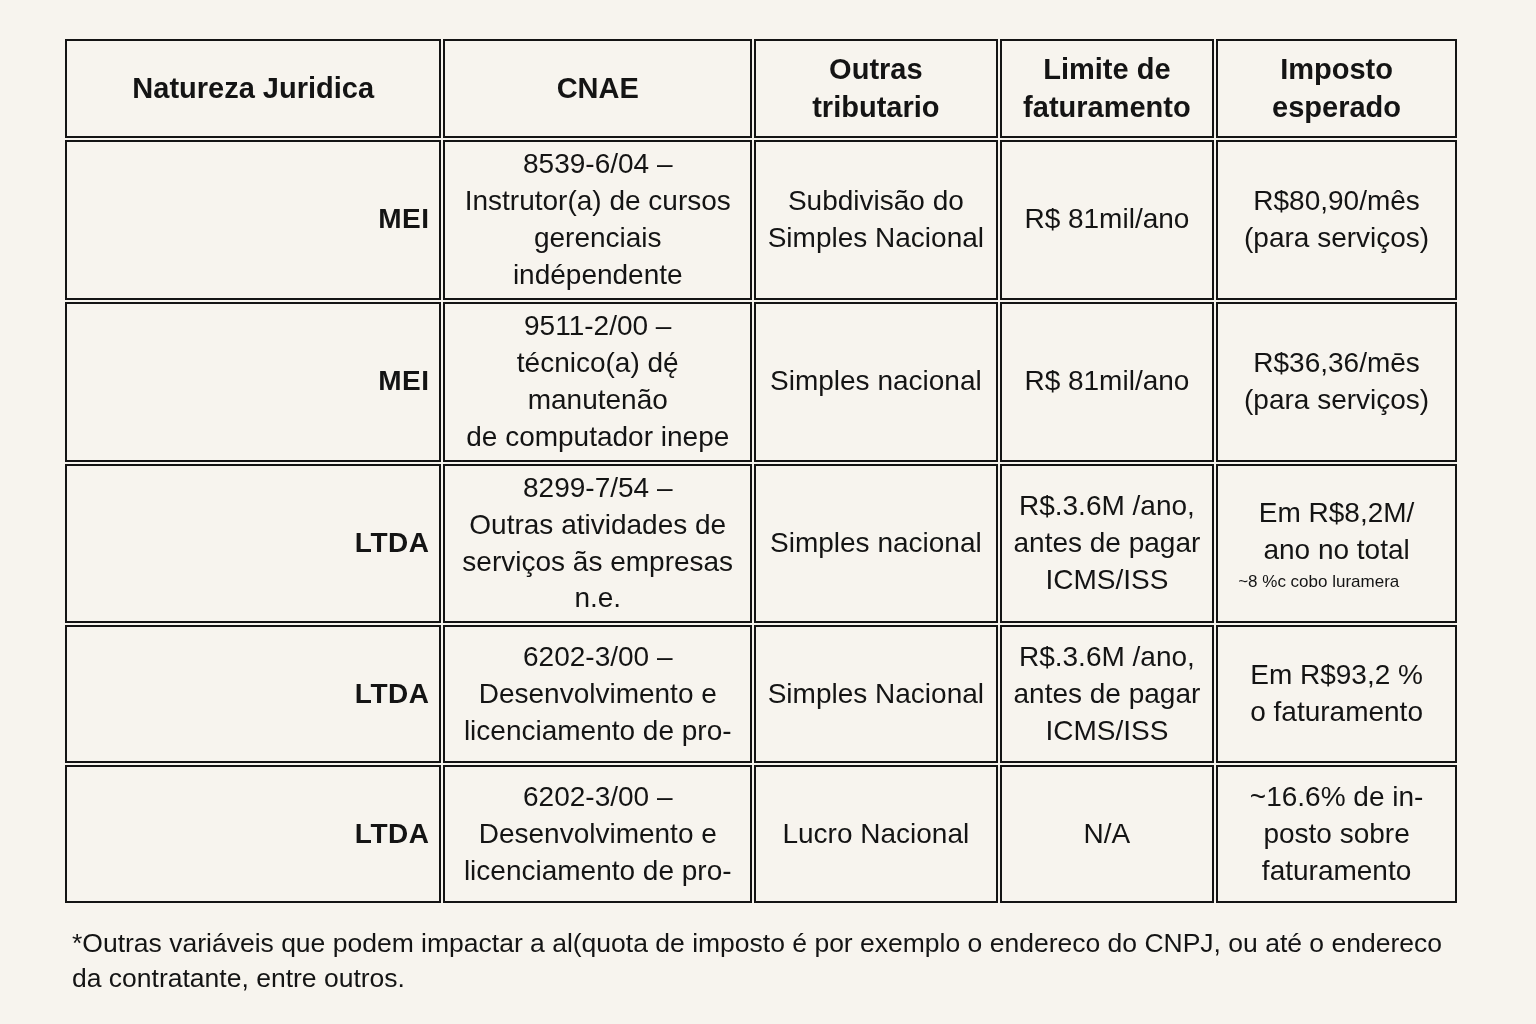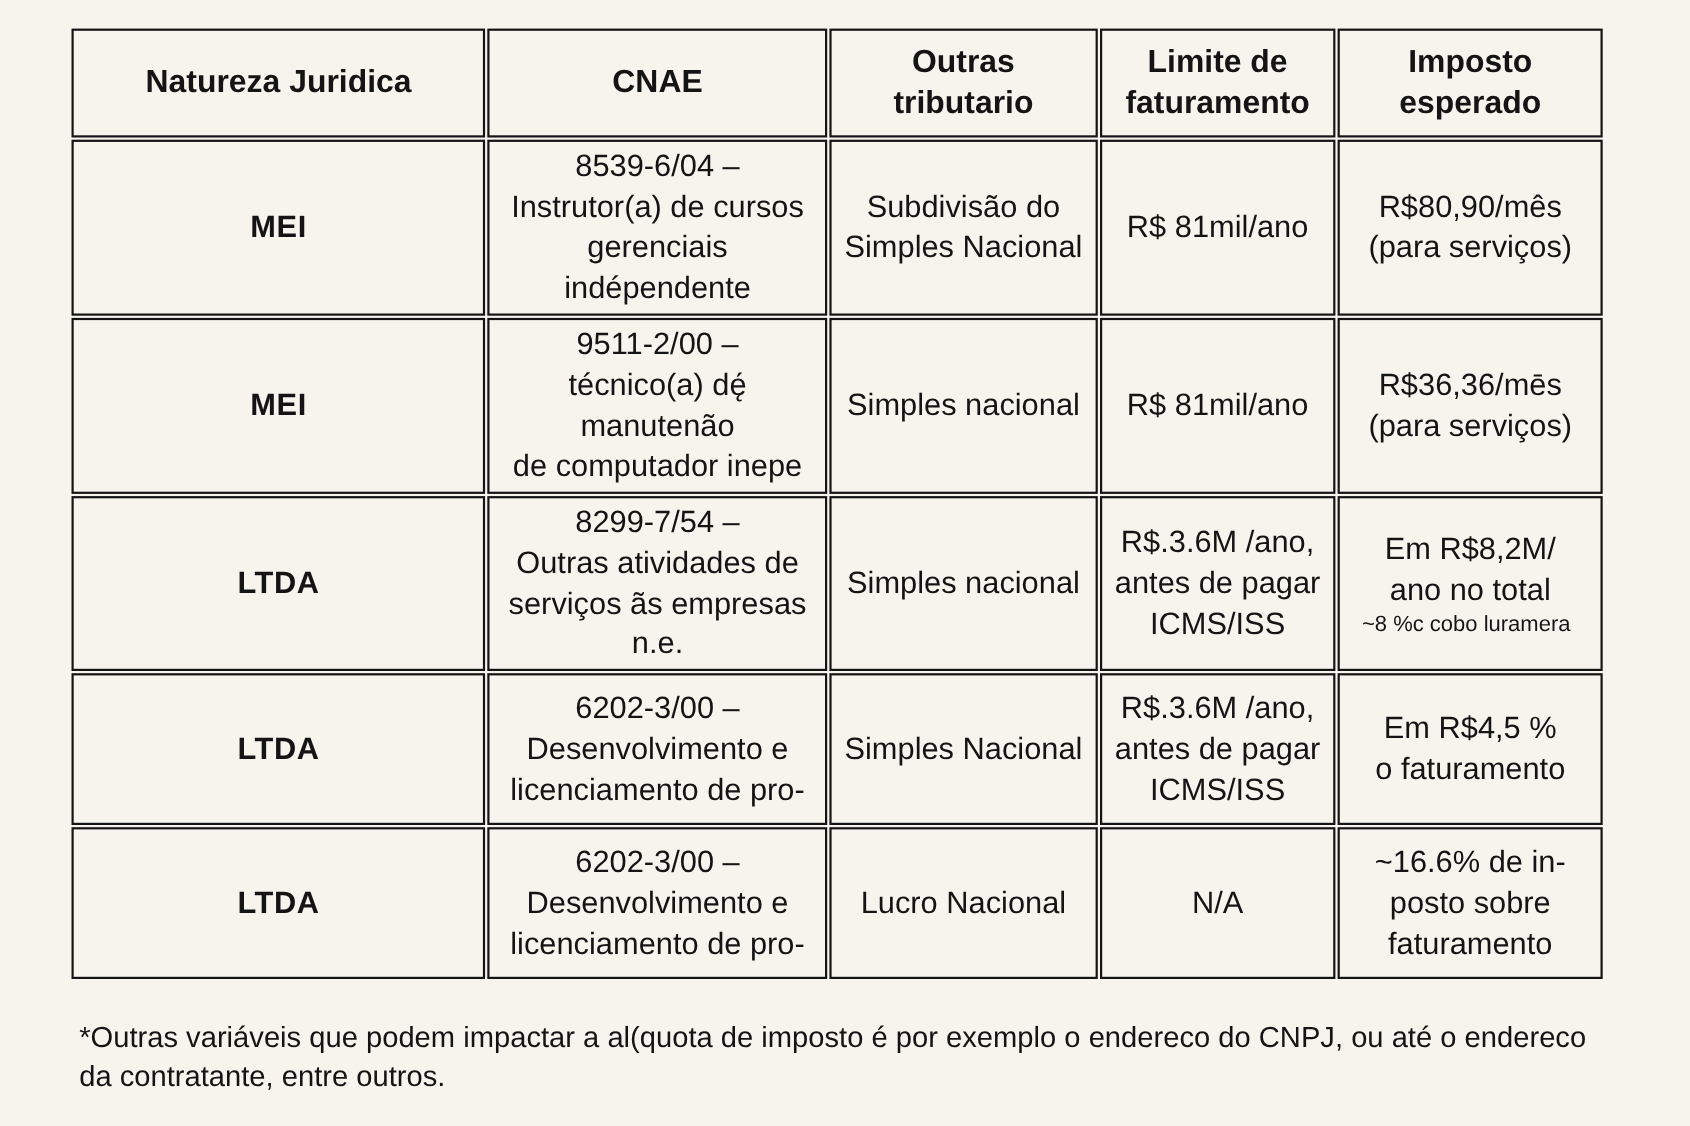--- a/index.html
+++ b/index.html
@@ -6,21 +6,21 @@
   body{
     width:1536px;height:1024px;
     background:#f7f4ee;
     color:#141414;
     font-family:"Liberation Sans",sans-serif;
     position:relative;
     overflow:hidden;
   }
   .doc-table{
     position:absolute;
-    left:63px; top:24px;
+    left:63px; top:37px;
     width:1396px;
     border-collapse:separate;
     border-spacing:2px;
     table-layout:fixed;
   }
   .doc-table th, .doc-table td{
     border:2px solid #141414;
     background:#f7f4ee;
     text-align:center;
     vertical-align:middle;
@@ -34,24 +34,24 @@
     font-size:29px;
     font-weight:bold;
     line-height:1.28;
   }
   .doc-table td{
     height:138px;
     font-size:28px;
     font-weight:normal;
     line-height:1.32;
   }
-  td.natureza-cell{font-weight:bold;letter-spacing:0.5px;}
+  td.natureza-cell{font-weight:bold;letter-spacing:0.5px;text-align:right;}
   .cell-note{
     display:block;
-    font-size:20px;
+    font-size:17px;
     line-height:1.15;
     text-align:left;
     padding-left:10px;
     margin-top:3px;
     font-weight:normal;
   }
   .cell-note:empty{display:none;}
   .footnotes{
     position:absolute;
     left:72px; top:892px;
@@ -121,21 +121,21 @@
     </tr>
     <tr>
       <td class="natureza-cell">LTDA</td>
       <td>6202-3/00 –
 Desenvolvimento e
 licenciamento de pro-</td>
       <td>Simples Nacional</td>
       <td>R$.3.6M /ano,
 antes de pagar
 ICMS/ISS</td>
-      <td><span>Em R$4,5 %
+      <td><span>Em R$93,2 %
 o faturamento</span></td>
     </tr>
     <tr>
       <td class="natureza-cell">LTDA</td>
       <td>6202-3/00 –
 Desenvolvimento e
 licenciamento de pro-</td>
       <td>Lucro Nacional</td>
       <td>N/A</td>
       <td><span>~16.6% de in-

